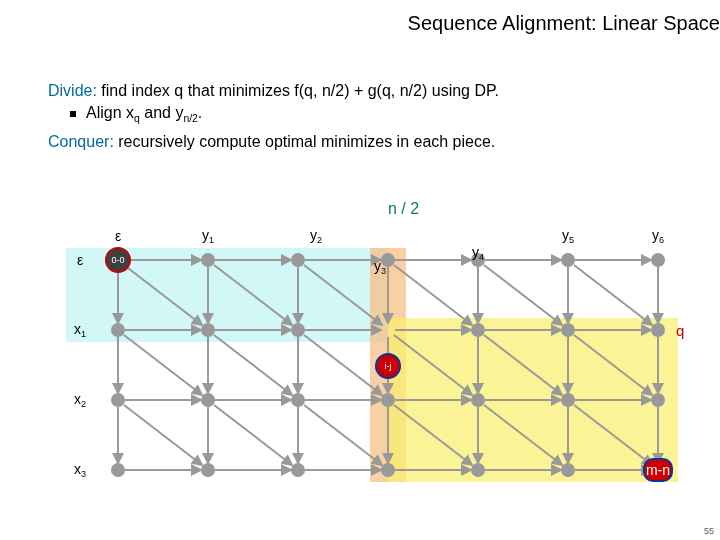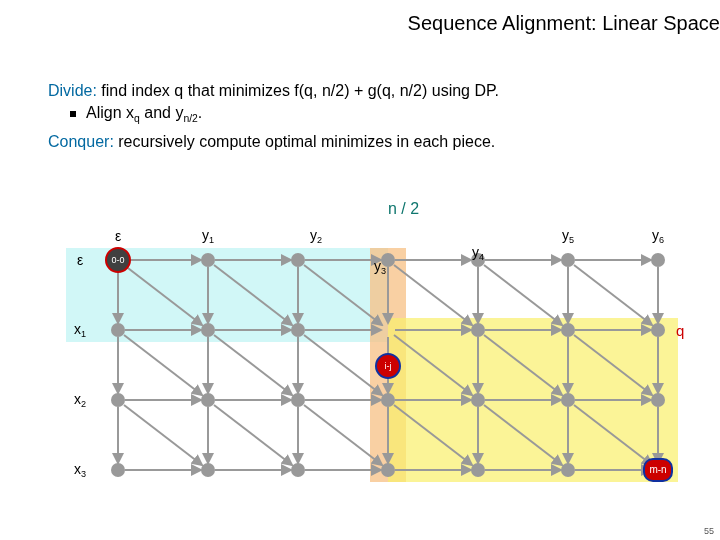--- a/index.html
+++ b/index.html
@@ -85,21 +85,21 @@
     text-align: center;
     line-height: 22px;
   }
   .node.mn {
     width: 26px; height: 20px;
     border-radius: 10px;
     background: #cc0000;
     border: 2px solid #1030a0;
     transform: translate(-15px,-12px);
     color: #fff;
-    font-size: 10px;
+    font-size: 14px;
     text-align: center;
     line-height: 20px;
   }
   .grid-label {
     position: absolute;
     font-size: 14px;
     color: #000;
     transform: translate(-50%,-50%);
   }
   .q-label {

